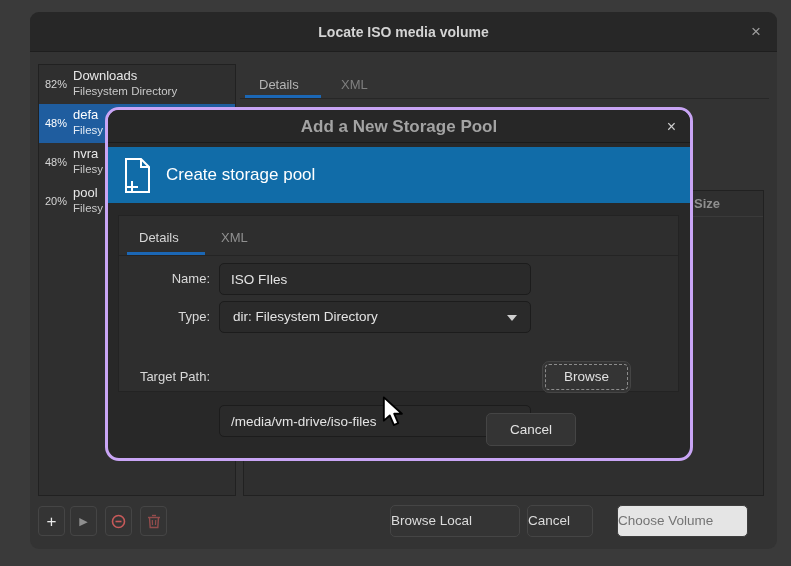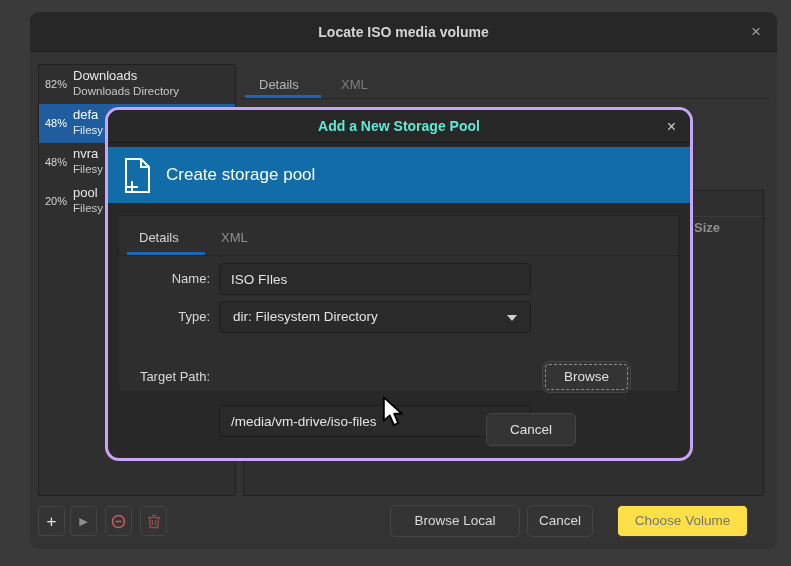--- a/index.html
+++ b/index.html
@@ -34,45 +34,45 @@
   .bg-tab.details { left:229px; color:#b5b5b5; }
   .bg-tab.xml { left:311px; color:#7f7f7f; }
   .bg-tab-underline { position:absolute; left:215px; top:83px; width:76px; height:3px; background:#1b67b5; }
   .bg-tab-sep { position:absolute; left:210px; top:86px; width:529px; height:1px; background:#272727; }
 
   
   .vol-panel { position:absolute; left:213px; top:178px; width:521px; height:306px;
                background:#2f2f2f; border:1px solid #212121; }
   .vol-header { position:absolute; left:0; top:0; width:100%; height:26px; border-bottom:1px solid #3a3a3a; }
   .vol-size { position:absolute; left:450px; top:0; line-height:26px; font-size:13px;
-              font-weight:bold; color:#8f8f8f;margin-top:24px; }
+              font-weight:bold; color:#8f8f8f; }
 
   
   .tool-btn { position:absolute; top:494px; width:27px; height:30px; background:#343434;
               border:1px solid #454545; border-radius:4px; display:flex;
               align-items:center; justify-content:center; }
   .tb-add { left:8px; } .tb-start { left:40px; } .tb-stop { left:75px; } .tb-del { left:110px; }
   .tb-plus { font-size:17px; color:#e9e9e9; line-height:1; }
   .tb-play { font-size:11px; color:#8f8f8f; line-height:1; }
 
   
   .foot-btn { position:absolute; top:493px; height:32px; background:#343434;
-              border:1px solid #454545; border-radius:5px; text-align:center;
+              border:1px solid #454545; border-radius:5px; text-align:left;
               font-size:13.5px; color:#dcdcdc; line-height:30px; }
   .fb-browse { left:360px; width:130px; }
   .fb-cancel { left:497px; width:66px; }
-  .fb-choose { left:587px; width:131px; color:#747474; border-color:#3d3d3d; background:#fde047; }
+  .fb-choose { left:587px; width:131px; color:#747474; border-color:#3d3d3d; background:#e5e5e5; }
 
   
   .dialog { position:absolute; left:105px; top:107px; width:588px; height:354px;
             border:3px solid #c9a5f5; border-radius:14px; background:#282828; overflow:hidden; }
   .d-titlebar { position:absolute; left:0; top:0; width:100%; height:33px;
                 background:#272727; border-bottom:1px solid #1a1a1a; }
   .d-title { position:absolute; width:100%; text-align:center; line-height:33px;
-             font-weight:bold; font-size:14px; color:#5eead4; }
+             font-weight:bold; font-size:17px; color:#a3a3a3; }
   .d-close { position:absolute; right:14px; top:0; line-height:33px; font-size:16px; color:#cfcfcf; }
 
   .banner { position:absolute; left:0; top:37px; width:100%; height:56px; background:#116ca8;
             display:flex; align-items:center; padding-left:14px; }
   .banner-text { font-size:17px; color:#ffffff; margin-left:14px; }
 
   .notebook { position:absolute; left:10px; top:105px; width:561px; height:177px;
               background:#2e2e2e; border:1px solid #232323; }
   .nb-tab { position:absolute; top:10px; height:24px; line-height:24px; font-size:13px; }
   .nb-tab.details { left:20px; color:#d6d6d6; }
@@ -118,21 +118,21 @@
 
     <div class="w-titlebar">
       <div class="w-title">Locate ISO media volume</div>
       <div class="w-close">×</div>
     </div>
 
     <div class="pool-panel">
       <div class="pool-row">
         <span class="pr-pct">82%</span>
         <span class="pr-name">Downloads</span>
-        <span class="pr-type">Downloads Directory</span>
+        <span class="pr-type">Filesystem Directory</span>
       </div>
       <div class="pool-row selected">
         <span class="pr-pct">48%</span>
         <span class="pr-name">defa</span>
         <span class="pr-type">Filesy</span>
       </div>
       <div class="pool-row">
         <span class="pr-pct">48%</span>
         <span class="pr-name">nvra</span>
         <span class="pr-type">Filesy</span>

